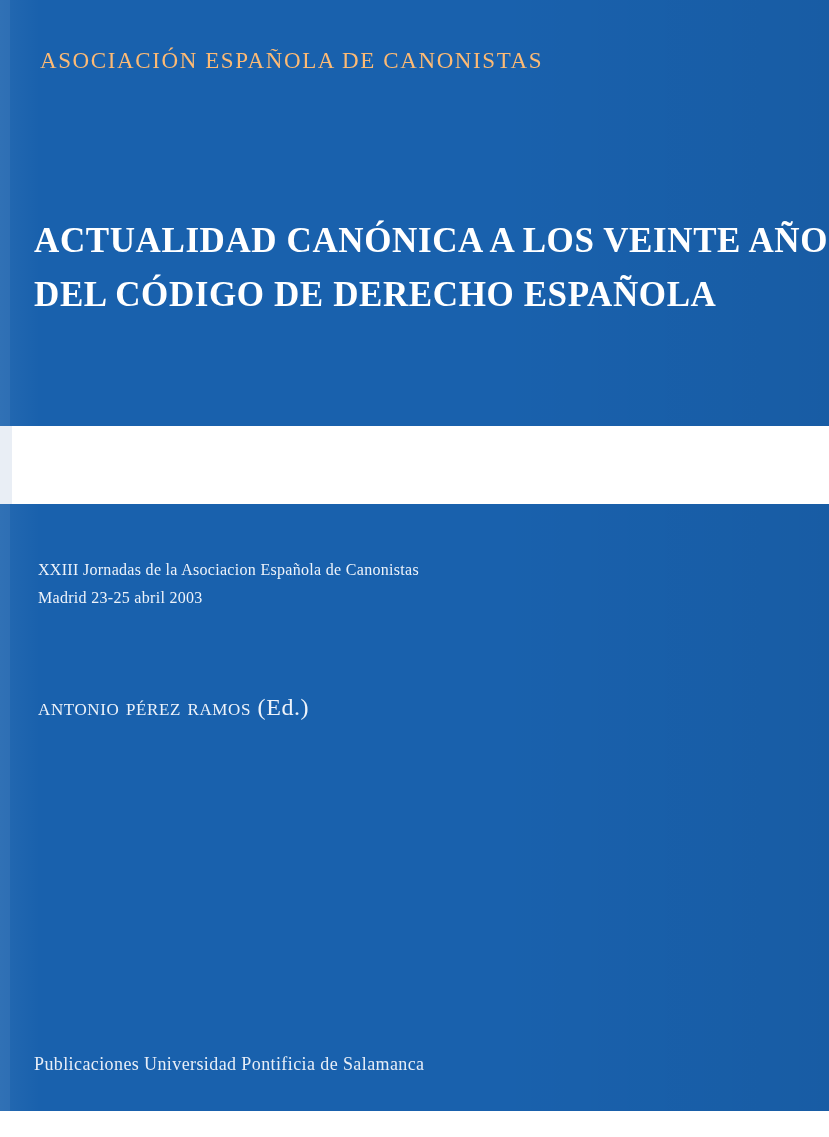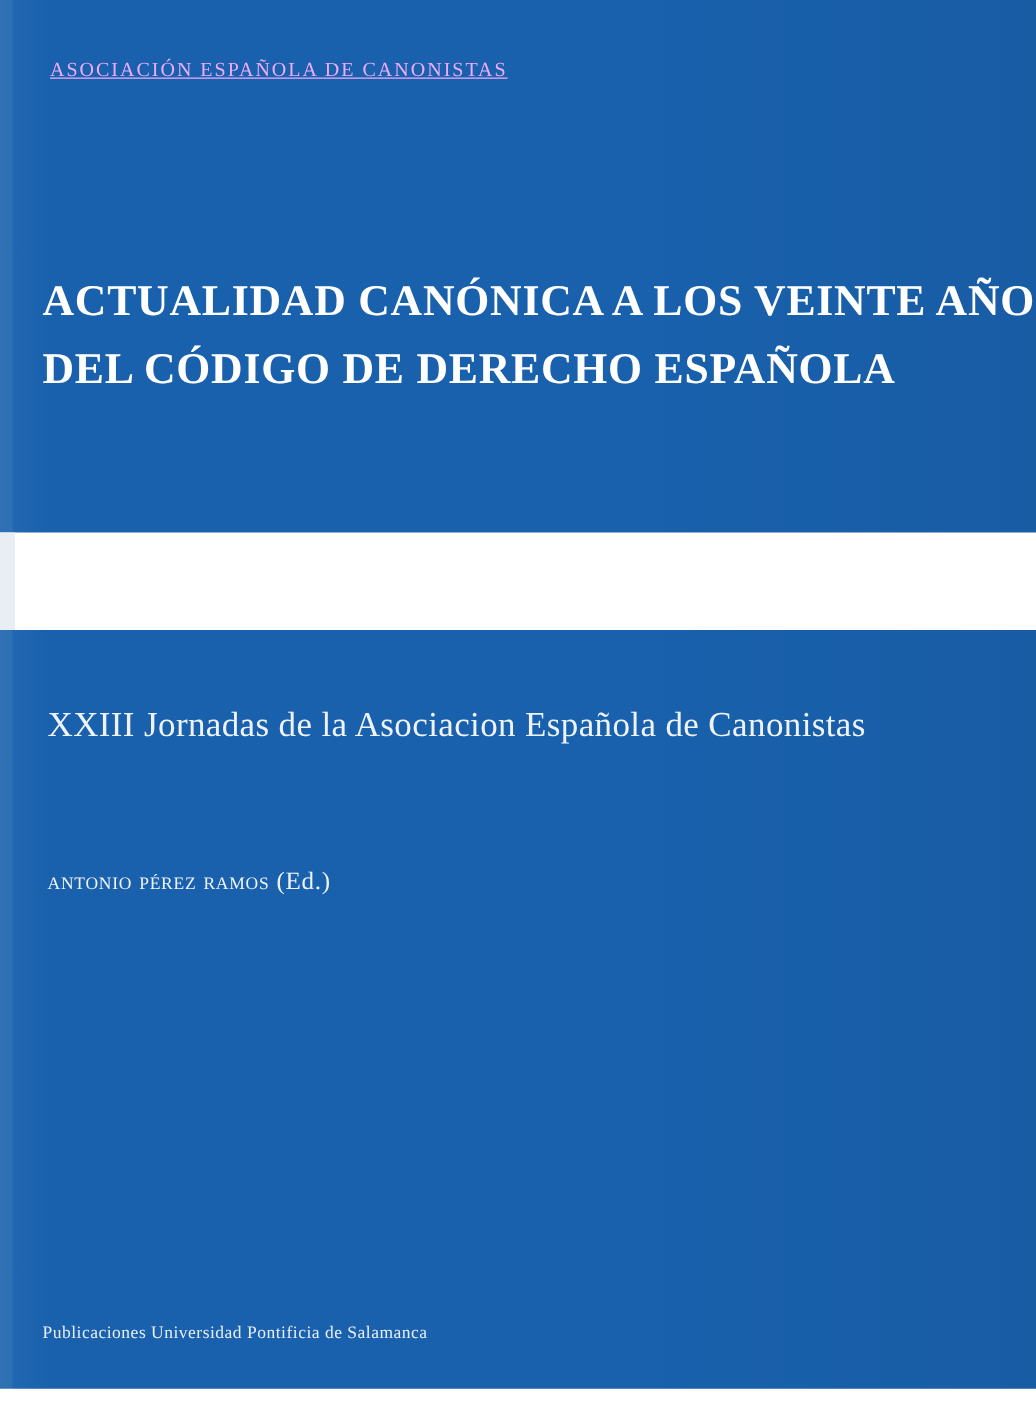--- a/index.html
+++ b/index.html
@@ -34,26 +34,25 @@
     left: 0; right: 0; bottom: 0;
     height: 26px;
     background: #ffffff;
     pointer-events: none;
   }
 
   .publisher-line {
     position: absolute;
     left: 40px;
     top: 48px;
-    font-size: 16px;
+    font-size: 23px;
     letter-spacing: 1.6px;
     font-variant: small-caps;
     text-transform: uppercase;
-    color: #f0abfc;
-    text-decoration: underline;
+    color: #fdba74;
   }
 
   .title-block {
     position: absolute;
     left: 34px;
     right: 40px;
     top: 214px;
   }
   .title-line {
     font-size: 35px;
@@ -81,44 +80,44 @@
     background: #e9eef5;
   }
 
   .event-block {
     position: absolute;
     left: 38px;
     right: 40px;
     top: 556px;
   }
   .event-line {
-    font-size: 28px;
+    font-size: 16px;
     line-height: 1.78;
     color: #eef3fa;
     letter-spacing: 0.3px;
   }
 
   .editor-line {
     position: absolute;
     left: 38px;
     top: 694px;
-    font-size: 20px;
+    font-size: 24px;
     letter-spacing: 0.6px;
     color: #eef3fa;
   }
   .editor-line .sc {
     font-variant: small-caps;
     text-transform: lowercase;
   }
 
   .imprint {
     position: absolute;
     left: 34px;
     bottom: 62px;
-    font-size: 14px;
+    font-size: 18px;
     letter-spacing: 0.4px;
     color: #e8eef7;
     font-family: Liberation Serif, serif;
   }
 
   .left-stripe {
     position: absolute;
     left: 0;
     top: 0;
     bottom: 0;
@@ -138,20 +137,21 @@
   <div class="title-block">
     <div class="title-line">ACTUALIDAD CANÓNICA A LOS VEINTE AÑOS</div>
     <div class="title-line">DEL CÓDIGO DE DERECHO ESPAÑOLA</div>
   </div>
 
   <div class="white-band"></div>
   <div class="white-band-edge"></div>
 
   <div class="event-block">
     <div class="event-line">XXIII Jornadas de la Asociacion Española de Canonistas</div>
+    <div class="event-line">Madrid 23-25 abril 2003</div>
   </div>
 
   <div class="editor-line">
     <span class="sc">Antonio</span>
     <span class="sc">Pérez Ramos</span>
     <span>(Ed.)</span>
   </div>
 
   <div class="imprint">Publicaciones Universidad Pontificia de Salamanca</div>
 

